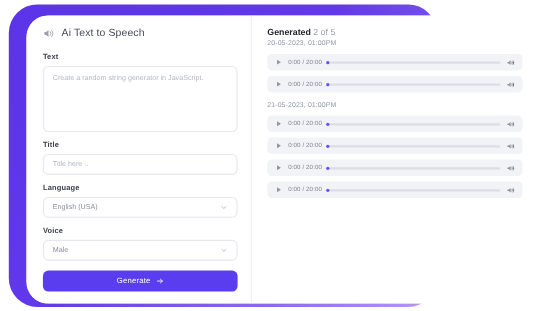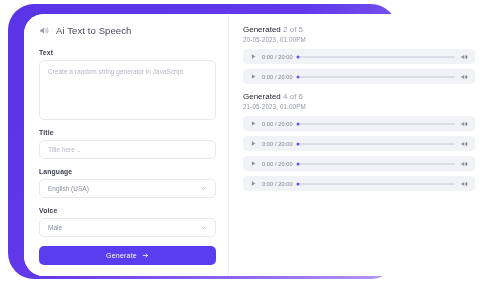--- a/index.html
+++ b/index.html
@@ -154,21 +154,21 @@
     overflow: hidden;
   }
   .group { margin-bottom: 8px; }
   .group-title {
     font-size: 8px;
     color: #9ba0ac;
     margin-bottom: 2px;
   }
   .group-title b {
     color: #23262f;
-    font-weight: normal;
+    font-weight: bold;
     font-size: 8px;
   }
   .group-date {
     font-size: 6.3px;
     color: #9398a5;
     margin-bottom: 6px;
     letter-spacing: .1px;
   }
 
   .player {
@@ -312,21 +312,20 @@
                 <div class="knob" style="left: 0%;"></div>
               </div>
               <svg class="vol-icon" viewBox="0 0 12 12">
                 <path d="M2 5h1.8L6.3 2.8v6.4L3.8 7H2z" fill="currentColor"></path>
                 <path d="M8.1 4.5a2.6 2.6 0 010 3" stroke="currentColor" stroke-width="1" stroke-linecap="round"></path>
                 <path d="M9.7 3.2a4.6 4.6 0 010 5.6" stroke="currentColor" stroke-width="1" stroke-linecap="round"></path>
               </svg>
             </div>
           </div>
           <div class="group">
-            <div class="group-title"><b>Generated</b><span> 4 of 6</span></div>
             <div class="group-date">21-05-2023, 01:00PM</div>
             <div class="player">
               <svg class="ctrl-icon" viewBox="0 0 12 12">
                 <path d="M3.2 2.2l6 3.8-6 3.8z" fill="currentColor"></path>
               </svg>
               <span class="time">0:00 / 20:00</span>
               <div class="track">
                 <div class="fill" style="width: 0%;"></div>
                 <div class="knob" style="left: 0%;"></div>
               </div>

